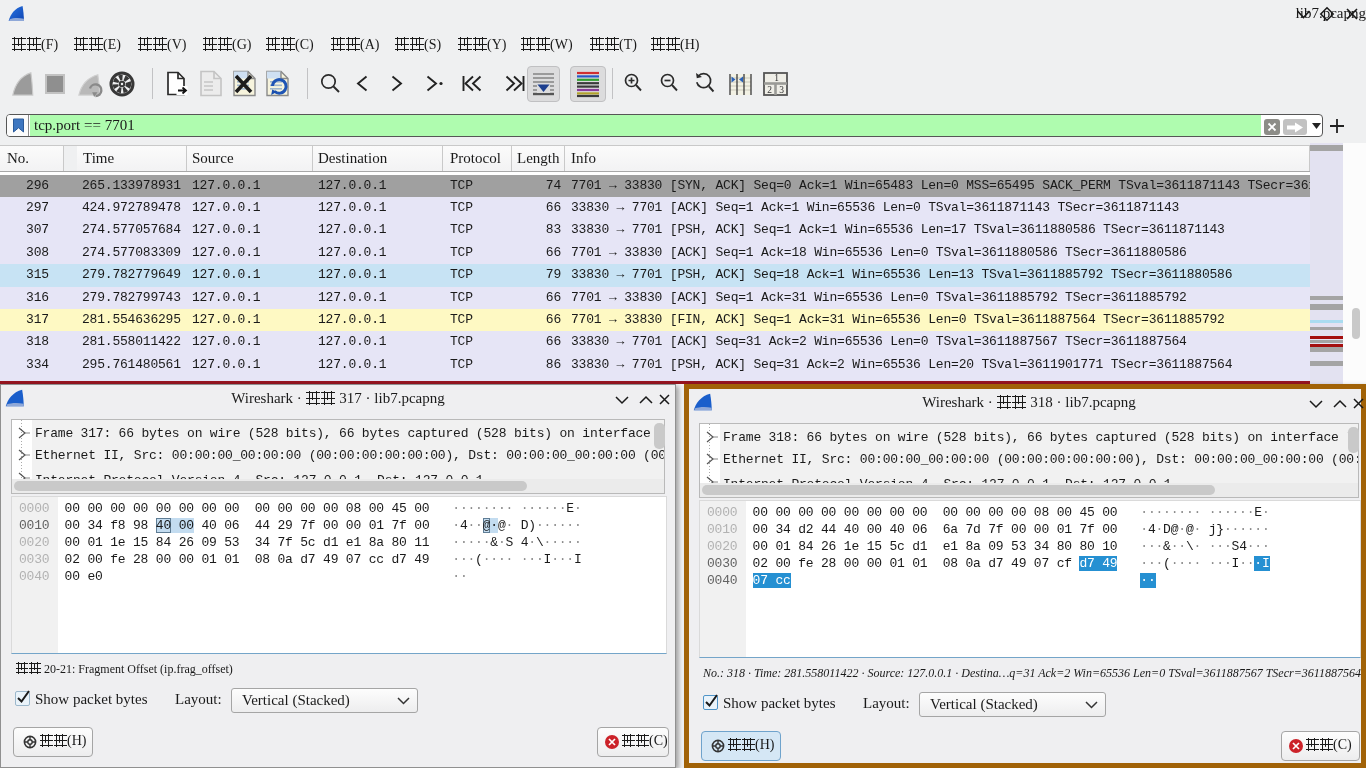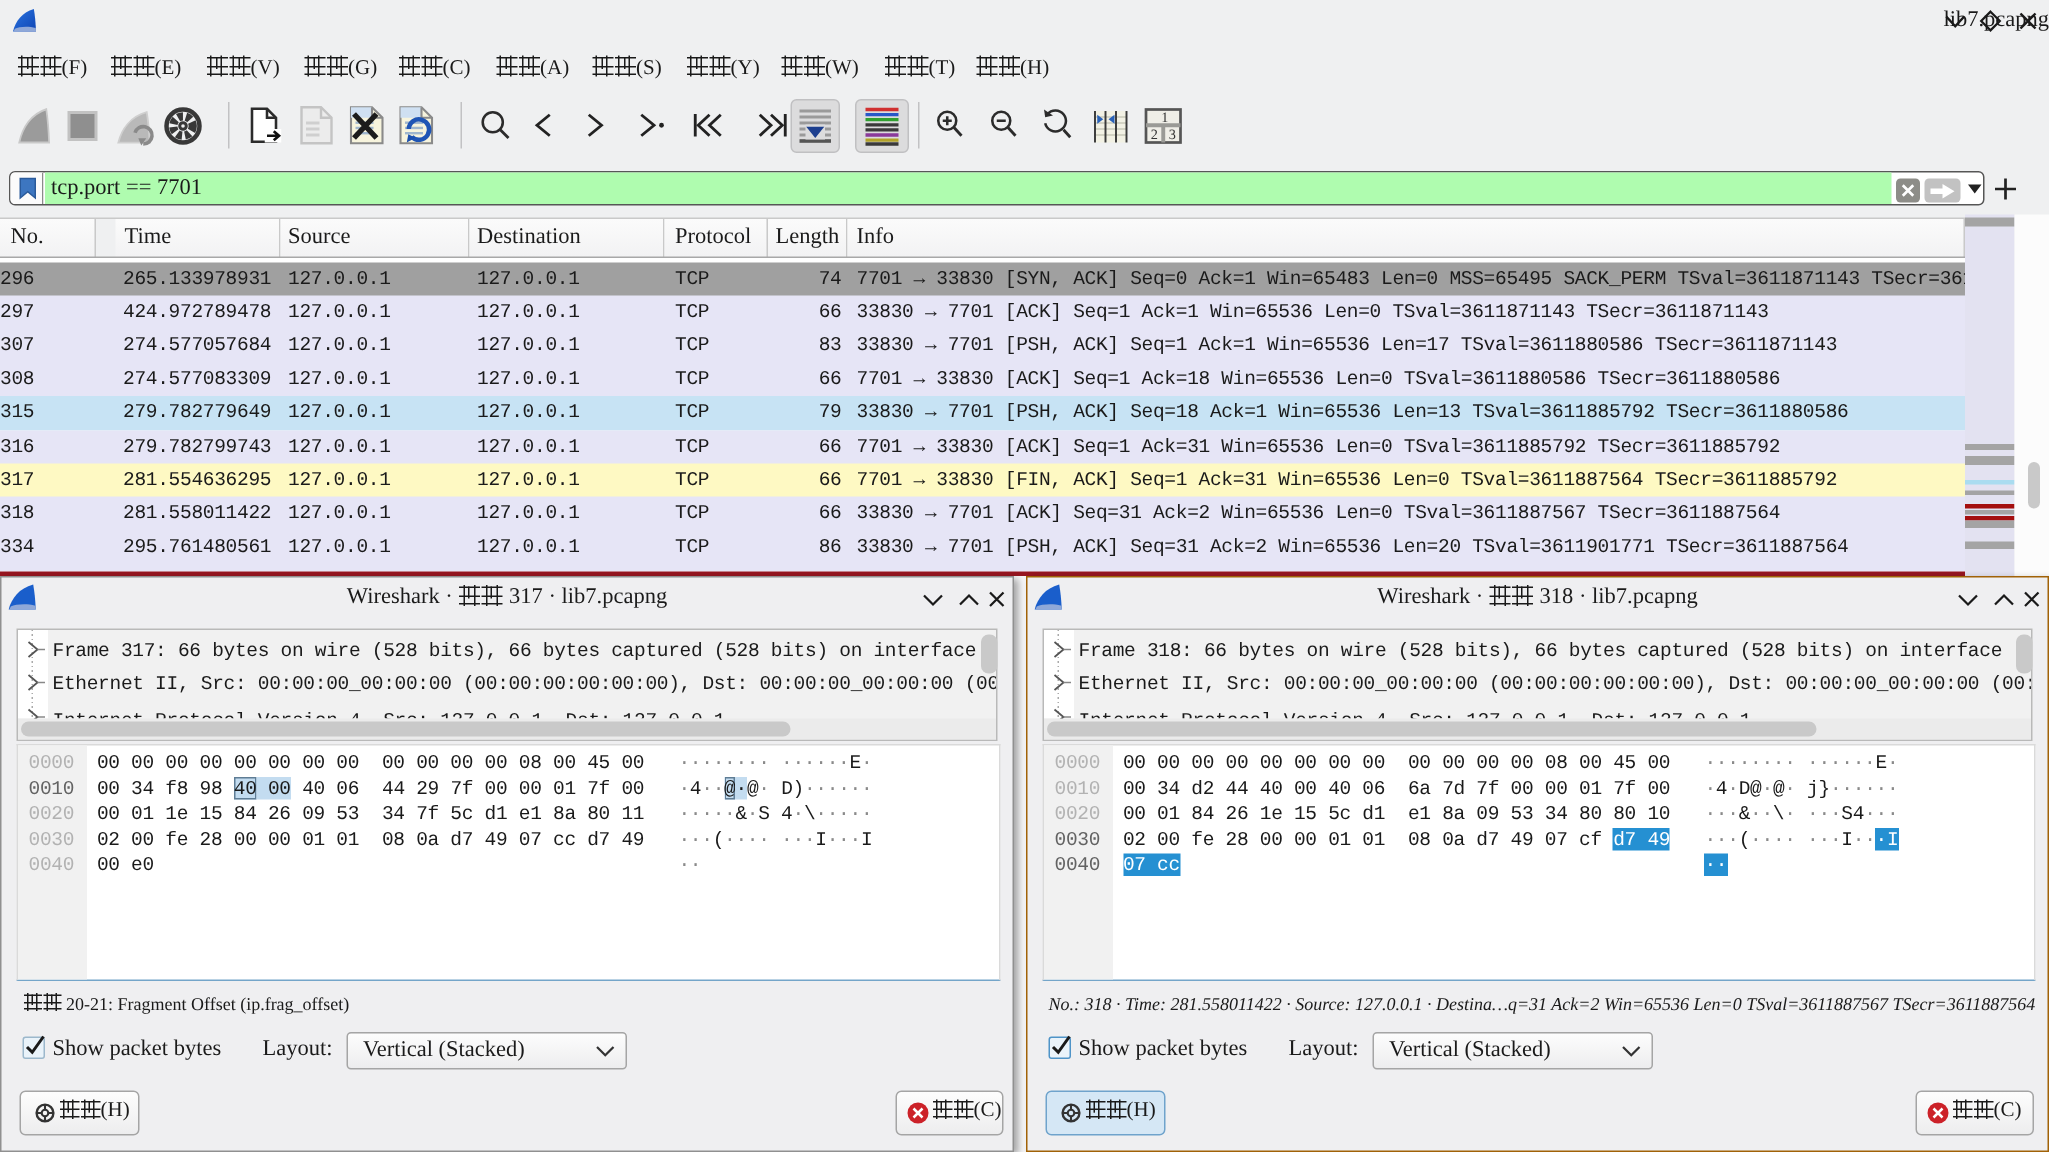--- a/index.html
+++ b/index.html
@@ -15,21 +15,21 @@
  margin:0 0.5px}
 .d{color:#8a8a8a}
 .o{color:#b2b2b2}
 .oc{color:#636363}
 .s{background:#2590d2;color:#fff}
 .hA{background:#c3dcf0;box-shadow:inset 0 0 0 1px #5f7d95}
 .hB{background:#c3dcf0}
 svg{position:absolute;overflow:visible}
 .row{position:absolute;left:0;width:1310px;height:23px;font-family:"Liberation Mono",monospace;font-size:13px;line-height:22px;white-space:pre;letter-spacing:-0.2px;overflow:hidden}
 .row span{position:absolute;top:0;line-height:22px}
-.cno{left:0;width:75px;text-align:left}
+.cno{left:0;width:75px;text-align:center}
 .ct{left:82px}.cs{left:192px}.cdd{left:318px}.cp{left:450px}
 .cl{left:505px;width:56px;text-align:right}.ci{left:571px}
 .btn{position:absolute;height:30px;border:1px solid #a5a5a5;border-radius:4px;background:linear-gradient(#fdfdfd,#ededee);font-size:15px;text-align:center;line-height:28px}
 .hdr{position:absolute;top:146px;height:26px;background:linear-gradient(#fbfbfb,#f2f2f3);border-right:1px solid #c9c9c9;font-size:15px;line-height:25px;padding-left:7px;overflow:hidden}
 </style></head><body>
 <div id="w">
 
 <svg class="a" style="left:8px;top:3px" width="17" height="21" viewBox="0 0 21 20">
  <defs>
         <linearGradient id="fing" x1="0" y1="0" x2="1" y2="1">
@@ -331,21 +331,21 @@
  <path d="M7 1.4 V4.8 M7 9.2 V12.6 M1.4 7 H4.8 M9.2 7 H12.6" stroke="#333" stroke-width="1.4"></path>
       </svg>
 <div class="a" style="left:38px;top:348px;font-size:14px"><i class="k" style="width:13px;height:13px;vertical-align:-2px"></i><i class="k" style="width:13px;height:13px;vertical-align:-2px"></i>(H)</div>
 <div class="btn" style="left:596px;top:342px;width:72px"></div>
 <svg class="a" style="left:604px;top:350px" width="14" height="14">
         <circle cx="7" cy="7" r="7" fill="#cc2229"></circle>
         <path d="M4 4 L10 10 M10 4 L4 10" stroke="#fff" stroke-width="1.7"></path>
       </svg>
 <div class="a" style="left:620px;top:348px;font-size:14px"><i class="k" style="width:13px;height:13px;vertical-align:-2px"></i><i class="k" style="width:13px;height:13px;vertical-align:-2px"></i>(C)</div>
 </div>
-<div class="a" style="left:684px;top:384px;width:682px;height:384px;background:#efeff1;border:1px solid #a16207;box-shadow:3px 2px 5px rgba(0,0,0,0.35)">
+<div class="a" style="left:684px;top:384px;width:682px;height:384px;background:#efeff1;border:5px solid #a16207;box-shadow:3px 2px 5px rgba(0,0,0,0.35)">
 <svg class="a" style="left:4px;top:4px" width="20" height="18" viewBox="0 0 21 20" preserveAspectRatio="none">
  <path d="M0.8 19.2 C2.8 11 8.2 3.4 18 0.7 C18.9 6 19.5 12.5 19.8 19.2 Z" fill="#1a5ecb"></path>
  <path d="M1.3 19.2 L19.8 19.2 L19.6 16.4 C12.5 14.6 5.5 15.6 2.3 17 Z" fill="#8fa8d8"></path>
       </svg>
 <div class="a" style="left:0;top:5px;width:680px;text-align:center;font-size:15px">Wireshark · <i class="k" style="width:14px;height:14px;vertical-align:-2px"></i><i class="k" style="width:14px;height:14px;vertical-align:-2px"></i> 318 · lib7.pcapng</div>
 <svg class="a" style="left:620px;top:10px" width="14" height="10">
         <polyline points="1,2 7,8 13,2" fill="none" stroke="#1a1a1a" stroke-width="1.5"></polyline>
       </svg>
 <svg class="a" style="left:644px;top:10px" width="14" height="10">
         <polyline points="1,8 7,2 13,8" fill="none" stroke="#1a1a1a" stroke-width="1.5"></polyline>

